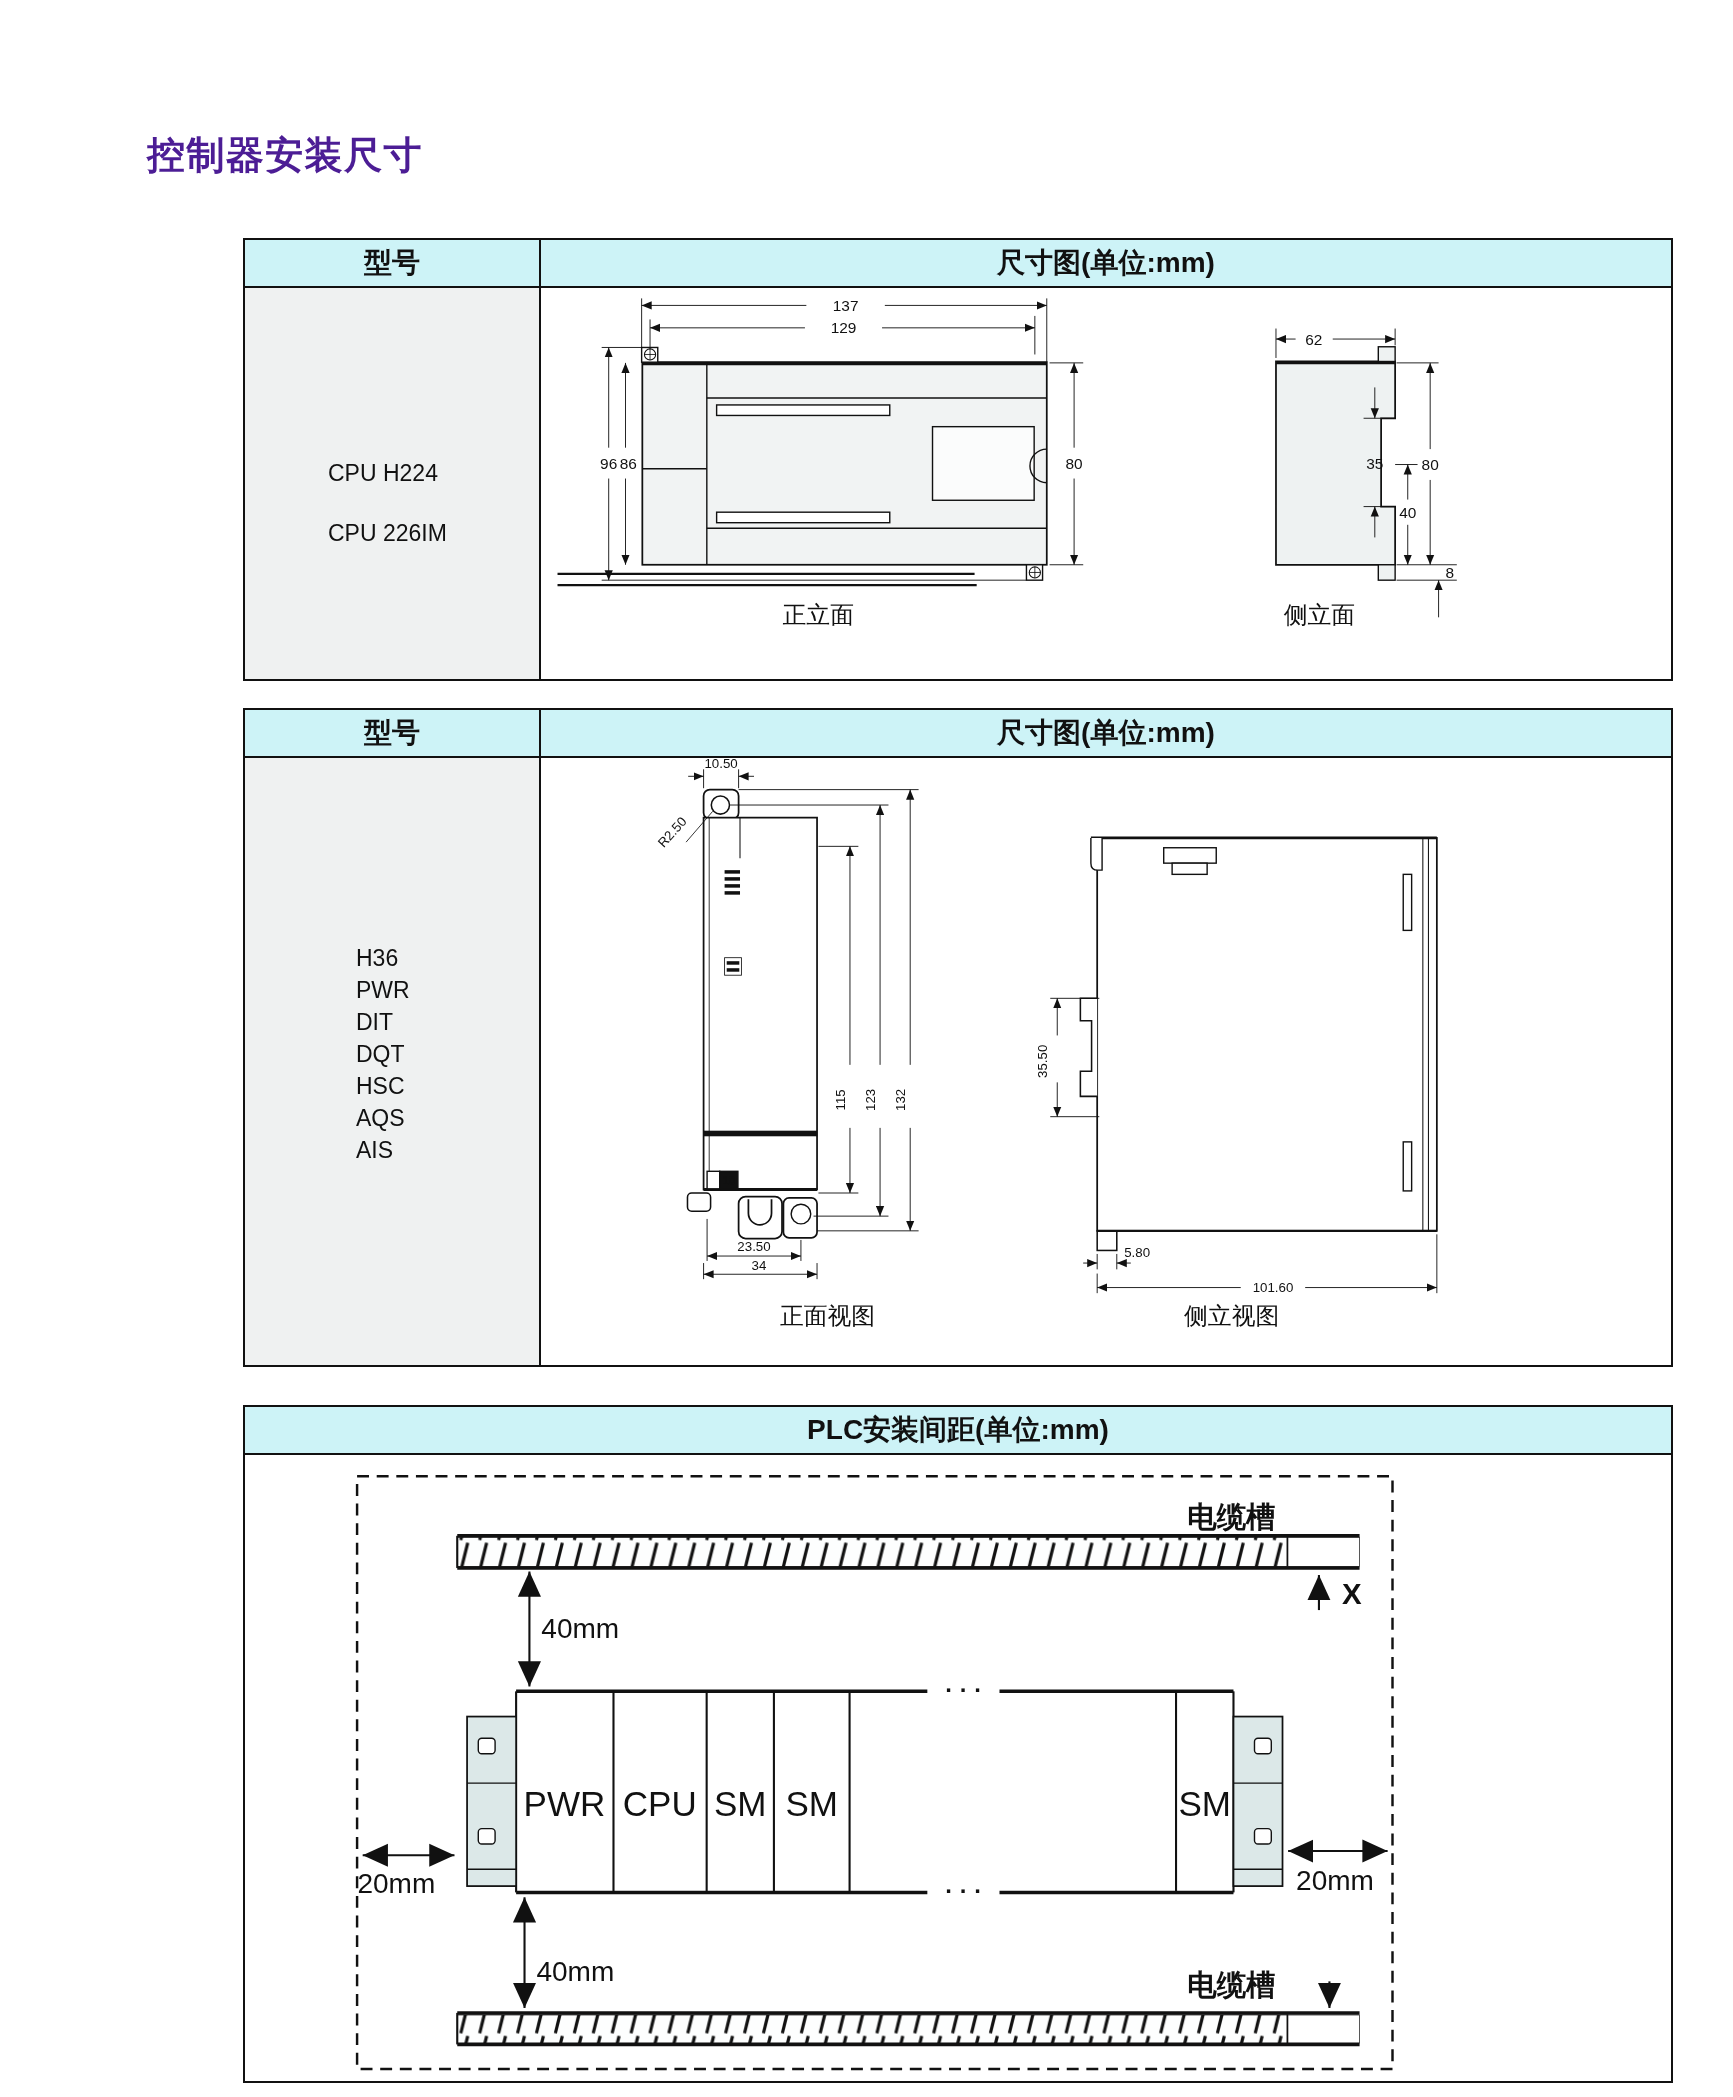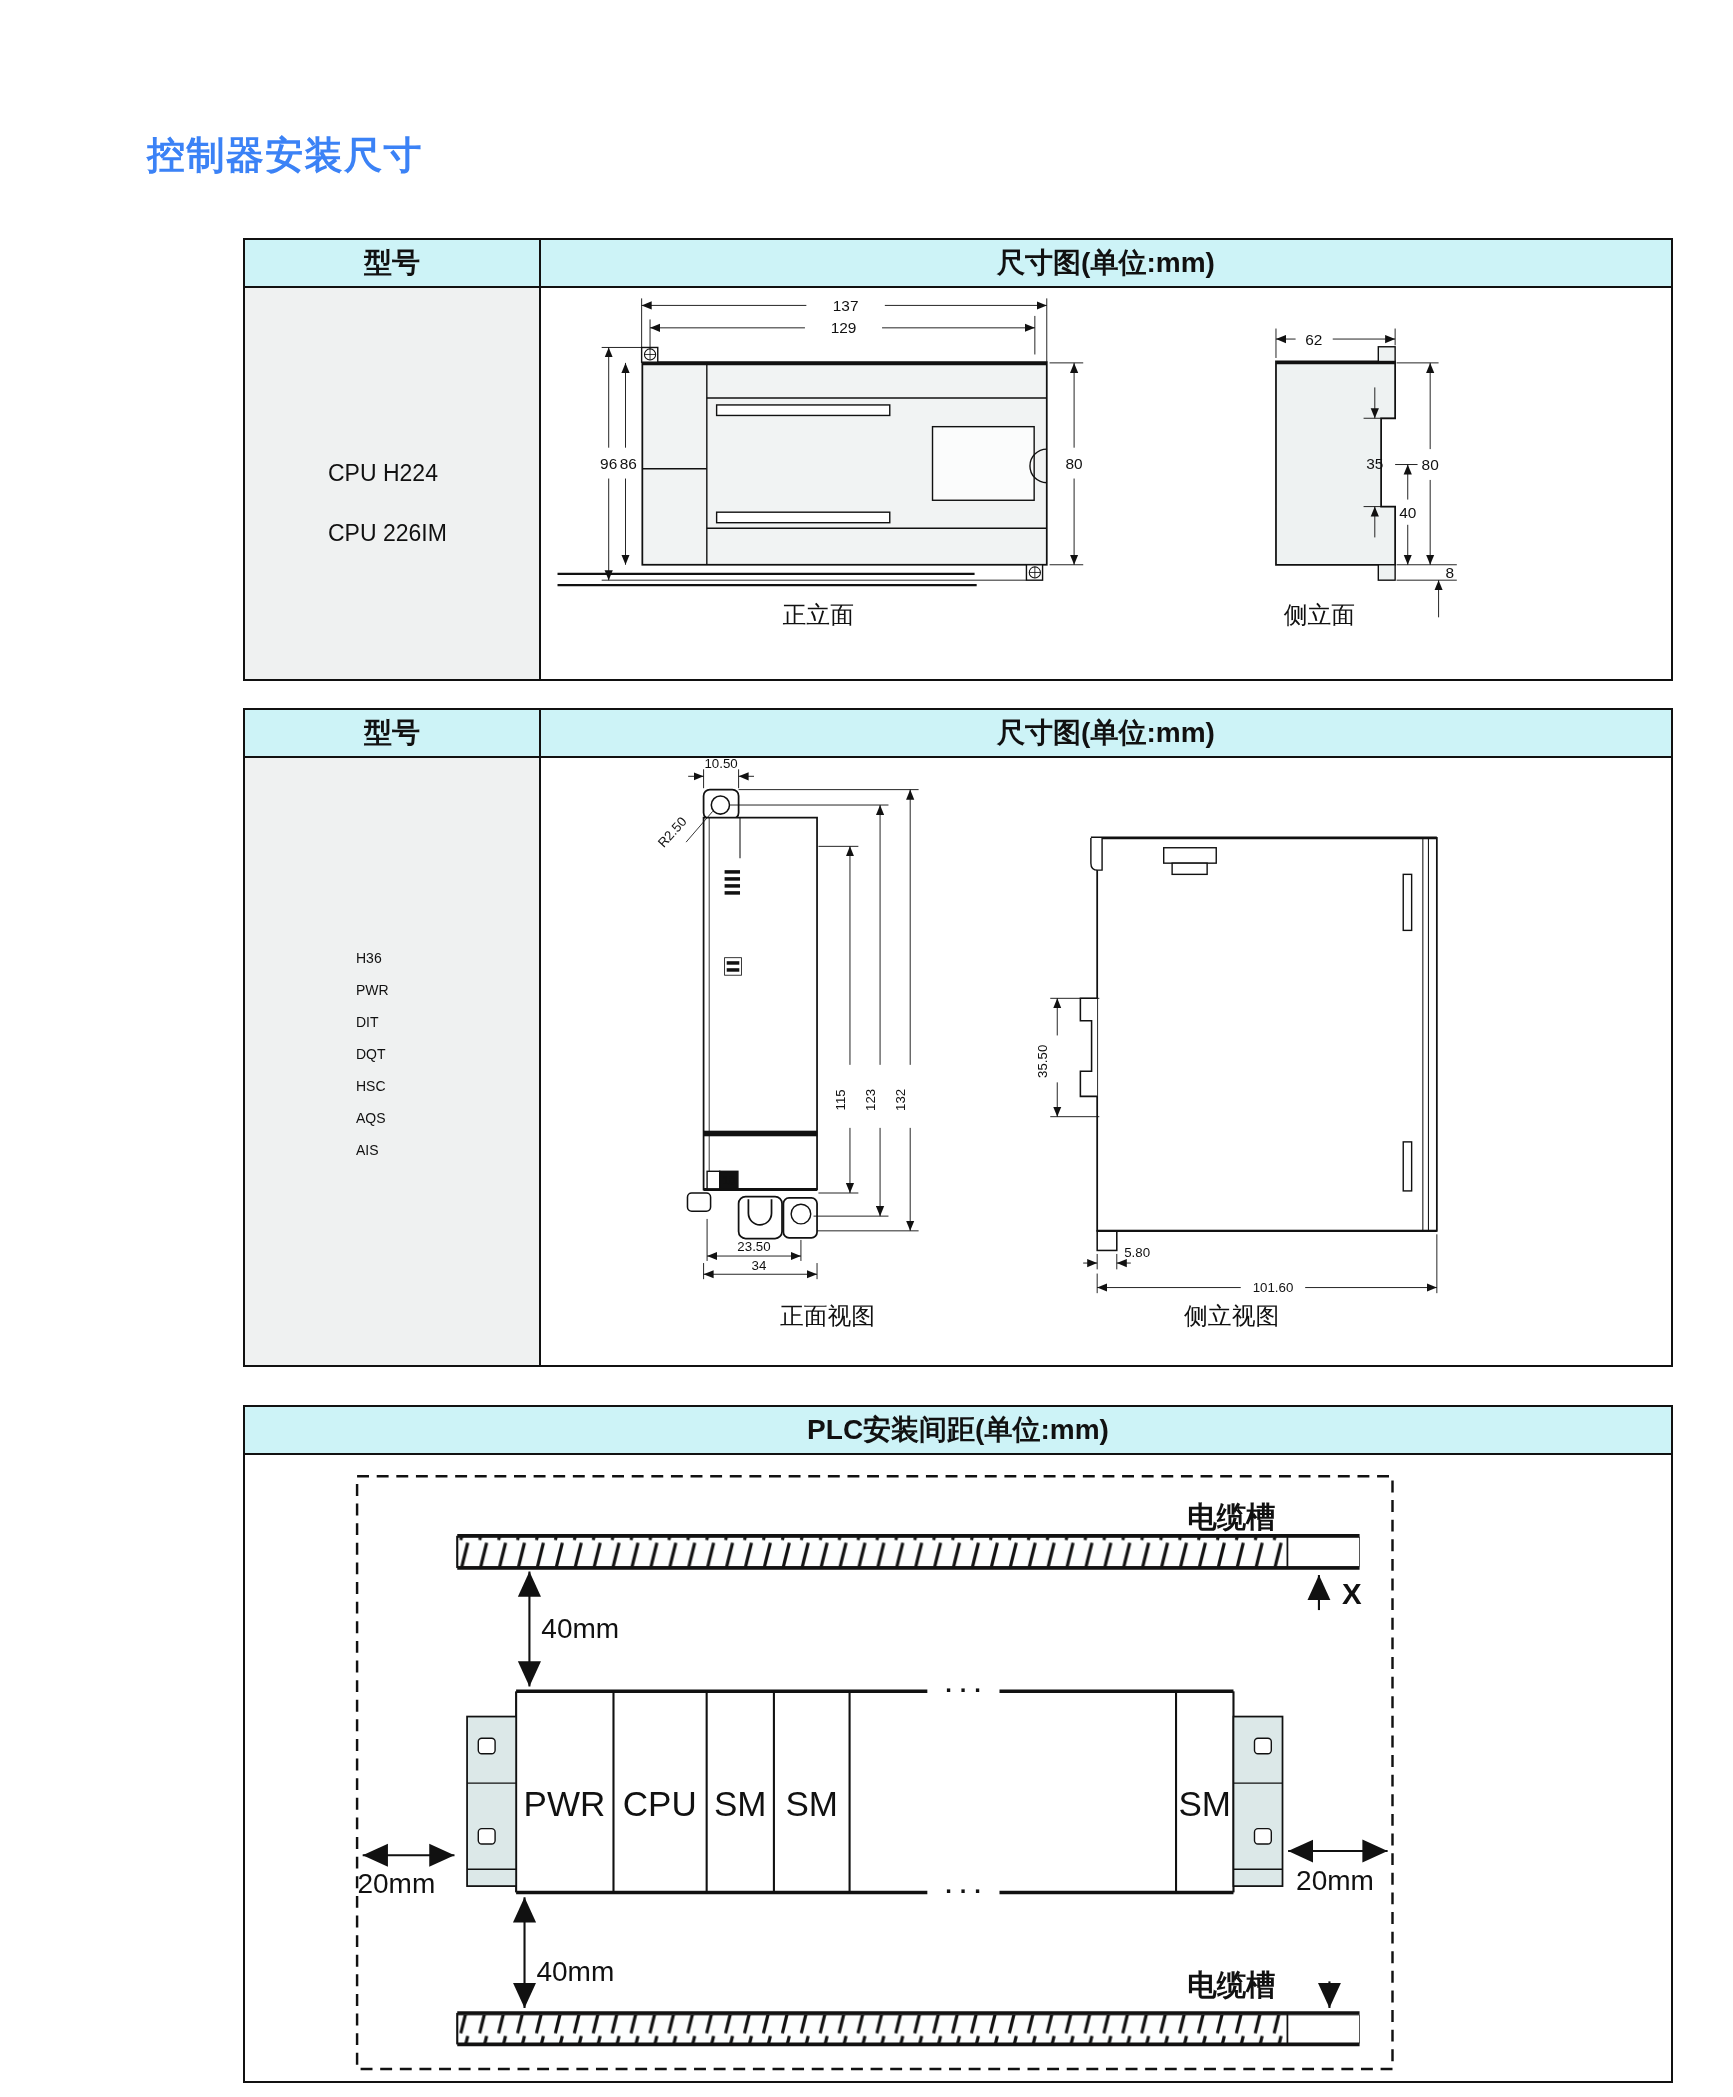--- a/index.html
+++ b/index.html
@@ -2,31 +2,31 @@
 <html style="font-size:11.2px"><head>
 <meta charset="utf-8">
 <style>
   html,body{margin:0;padding:0;}
   body{
     width:1733px;height:2097px;position:relative;background:#ffffff;
     font-family:"Liberation Sans", sans-serif;color:#111;overflow:hidden;
   }
   .page-title{
     position:absolute;left:147px;top:130px;
-    font-size:38px;font-weight:bold;color:#3b82f6;letter-spacing:1.4px;text-align:center;
+    font-size:38px;font-weight:bold;color:#4c1d95;letter-spacing:1.4px;text-align:center;
   }
   .tbl{position:absolute;left:243px;width:1430px;border:2.1px solid #111;box-sizing:border-box;background:#fff;}
   .tbl-header{position:absolute;left:0;top:0;right:0;height:48px;background:#cdf3f7;border-bottom:2.1px solid #111;box-sizing:border-box;display:flex;}
   .hcell{display:flex;align-items:center;justify-content:center;font-size:28px;font-weight:bold;box-sizing:border-box;}
   .hcell.model{width:296px;border-right:2.1px solid #111;}
   .hcell.dim{flex:1;}
   .hcell.single{flex:1;}
   .leftcell{position:absolute;left:0;top:48px;bottom:0;width:296px;background:#eff1f1;border-right:2.1px solid #111;box-sizing:border-box;padding-left:44px;}
   .models-t1{position:absolute;left:83px;top:155px;font-size:23px;line-height:60px;white-space:nowrap;}
-  .models-t2{position:absolute;left:111px;top:184px;font-size:14px;line-height:32px;white-space:nowrap;}
+  .models-t2{position:absolute;left:111px;top:184px;font-size:23px;line-height:32px;white-space:nowrap;}
   svg{position:absolute;}
   svg text{font-family:"Liberation Sans", sans-serif;fill:#111;}
   .dimtxt{font-size:22px;}
   .dimtxt2{font-size:19px;}
   .cap{font-size:34px;}
   .mm{font-size:40px;}
   .rackmod{font-size:50px;}
   .cable{font-size:42px;font-weight:bold;}
   .xmark{font-size:42px;font-weight:bold;}
 </style>

